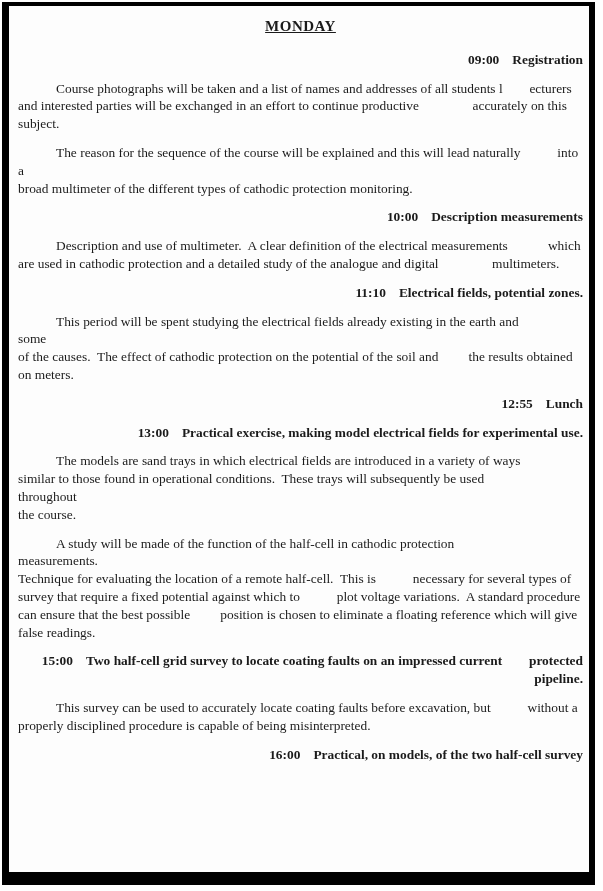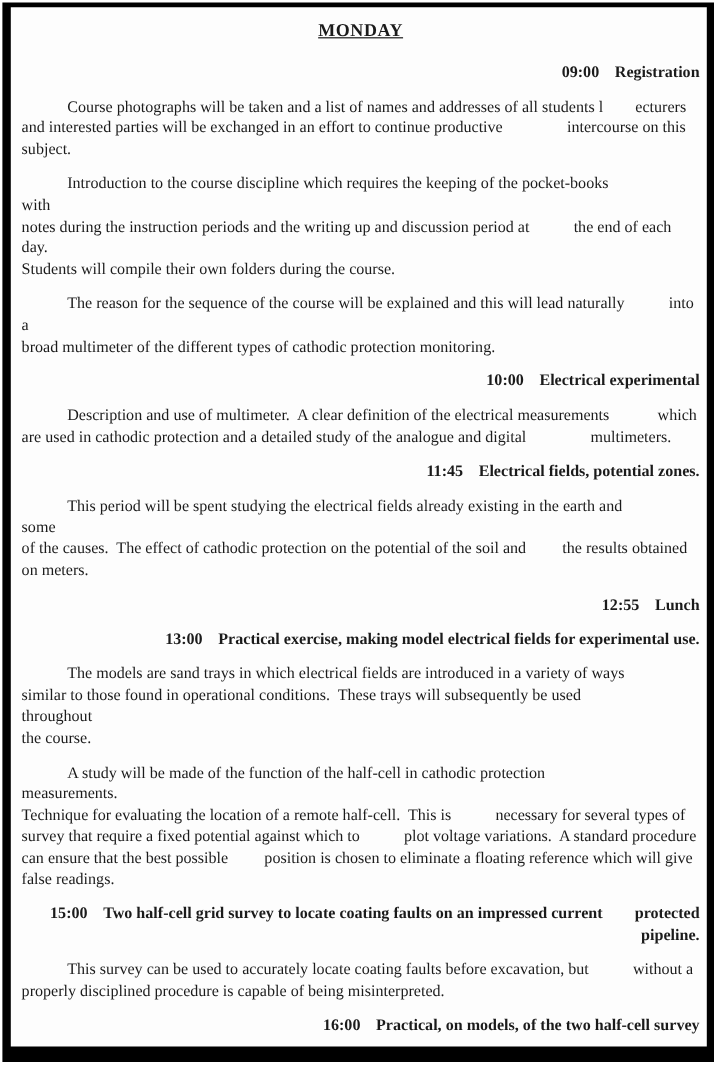--- a/index.html
+++ b/index.html
@@ -49,33 +49,30 @@
 </style>
 </head>
 <body>
 
 <div class="frame">
 
   <div class="doc-title">MONDAY</div>
 
   <p class="heading"><span>09:00</span><span class="htitle">Registration</span></p>
   <p class="para">Course photographs will be taken and a list of names and addresses of all students l        ecturers
-and interested parties will be exchanged in an effort to continue productive                intercourse on this
+and interested parties will be exchanged in an effort to continue productive                accurately on this
 subject.</p>
-  <p class="para">Introduction to the course discipline which requires the keeping of the pocket-books                  with
-notes during the instruction periods and the writing up and discussion period at           the end of each day.
-Students will compile their own folders during the course.</p>
   <p class="para">The reason for the sequence of the course will be explained and this will lead naturally           into a
 broad multimeter of the different types of cathodic protection monitoring.</p>
 
-  <p class="heading"><span>10:00</span><span class="htitle">Electrical experimental</span></p>
+  <p class="heading"><span>10:00</span><span class="htitle">Description measurements</span></p>
   <p class="para">Description and use of multimeter.  A clear definition of the electrical measurements            which
 are used in cathodic protection and a detailed study of the analogue and digital                multimeters.</p>
 
-  <p class="heading"><span>11:45</span><span class="htitle">Electrical fields, potential zones.</span></p>
+  <p class="heading"><span>11:10</span><span class="htitle">Electrical fields, potential zones.</span></p>
   <p class="para">This period will be spent studying the electrical fields already existing in the earth and                some
 of the causes.  The effect of cathodic protection on the potential of the soil and         the results obtained
 on meters.</p>
 
   <p class="heading"><span>12:55</span><span class="htitle">Lunch</span></p>
 
   <p class="heading"><span>13:00</span><span class="htitle">Practical exercise, making model electrical fields for experimental use.</span></p>
   <p class="para">The models are sand trays in which electrical fields are introduced in a variety of ways
 similar to those found in operational conditions.  These trays will subsequently be used                throughout
 the course.</p>

